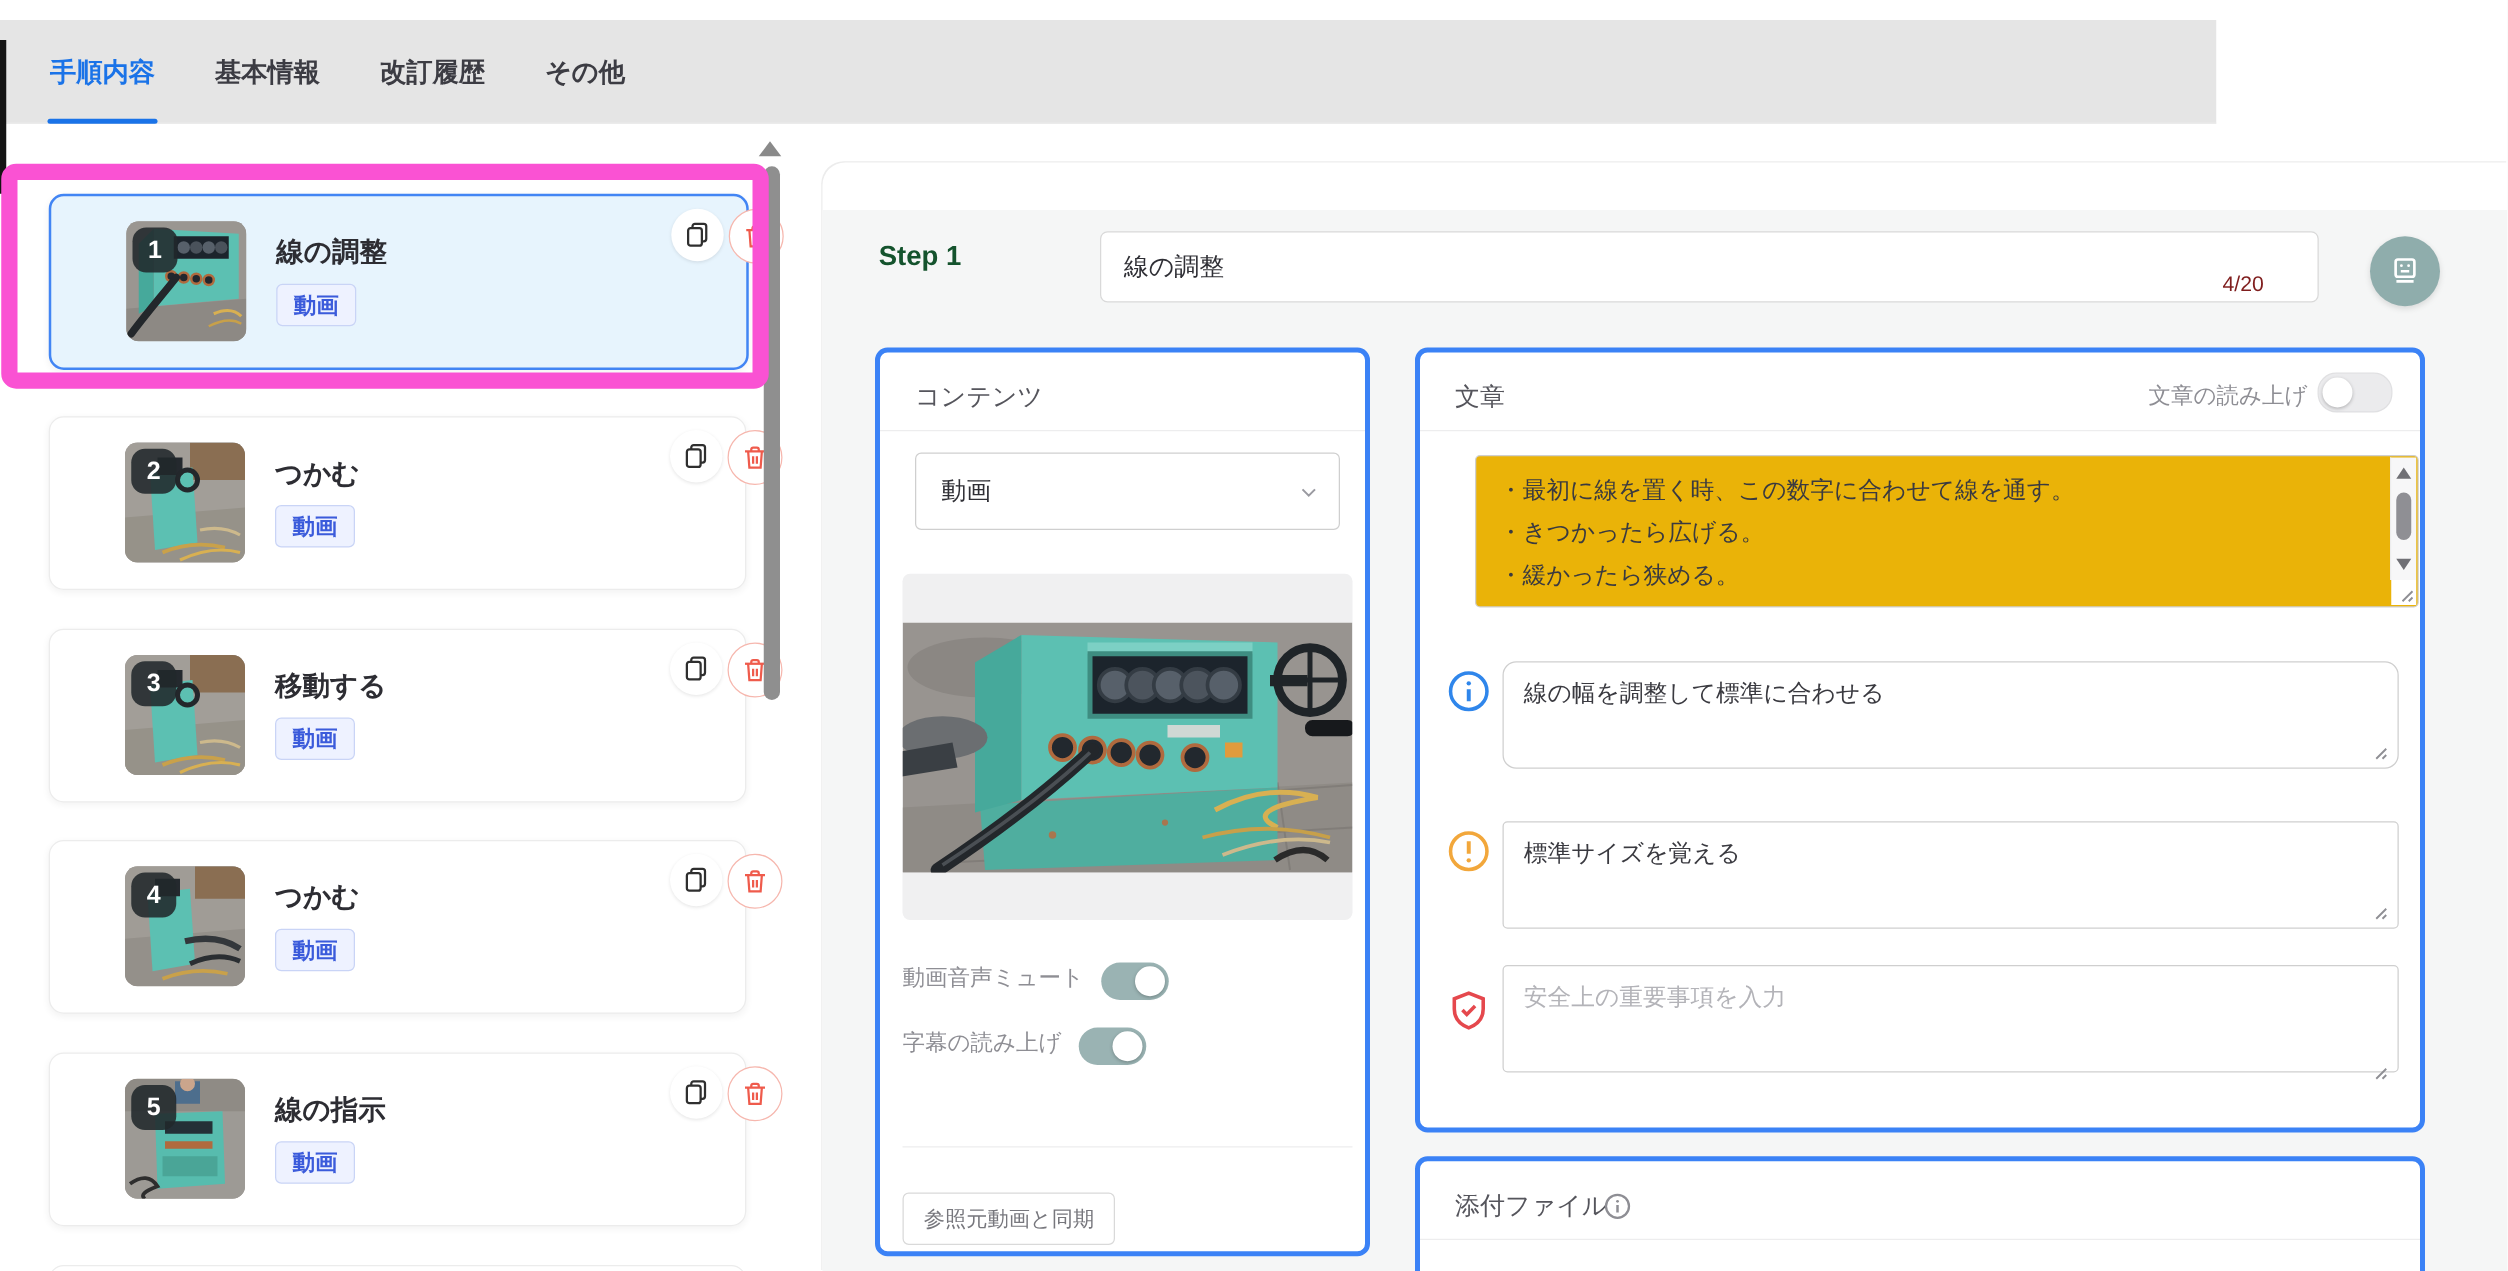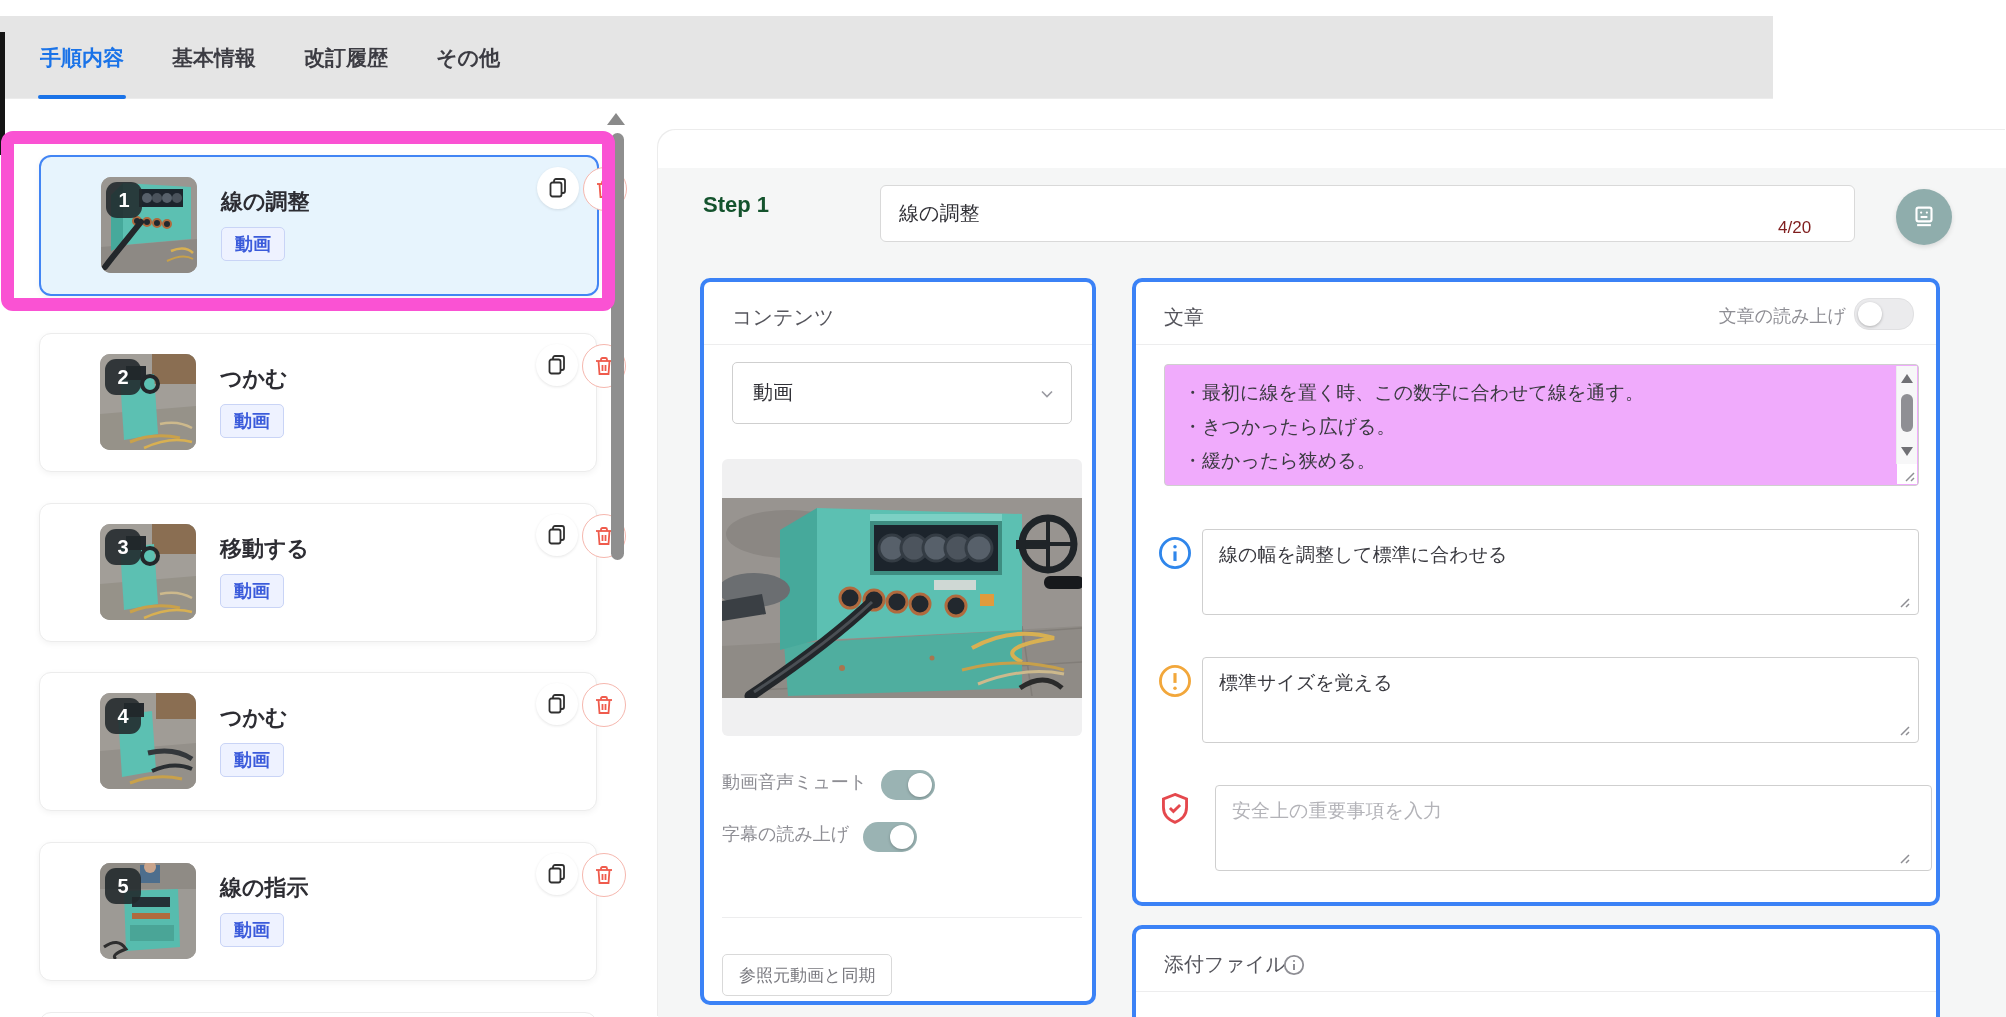--- a/index.html
+++ b/index.html
@@ -61,21 +61,21 @@
   .toggle.off{background:#ebebed;border:1px solid #e0e0e2;}
   .knob{position:absolute;top:3px;width:24px;height:24px;border-radius:50%;background:#fff;box-shadow:0 1px 3px rgba(0,0,0,.25);}
   .toggle.on .knob{right:3px;}
   .toggle.off .knob{left:3px;}
   .cdivider{position:absolute;left:18px;width:360px;border-top:1px solid #ededee;}
   .syncbtn{position:absolute;left:18px;top:672px;height:42px;padding:0 16px;display:inline-flex;align-items:center;background:#fff;border:1px solid #d9d9d9;border-radius:5px;font-size:17px;color:#77777d;cursor:pointer;}
 
   
   .tts{position:absolute;right:90px;top:22px;font-size:18px;color:#8e8e94;}
   .tts-toggle{position:absolute;right:22px;top:16px;width:58px;height:30px;}
-  .ta-wrap{position:absolute;left:28px;top:82px;width:755px;height:122px;box-sizing:border-box;border:1px solid #cfcfcf;border-radius:4px;background:#f0abfc;overflow:hidden;}
+  .ta-wrap{position:absolute;left:44px;top:82px;width:755px;height:122px;box-sizing:border-box;border:1px solid #cfcfcf;border-radius:4px;background:#eab308;overflow:hidden;}
   .ta-text{position:absolute;left:0;top:0;right:22px;bottom:0;padding:11px 6px 0 18px;font-size:19px;line-height:34px;color:#3a3a40;white-space:pre-line;overflow:hidden;}
   .ta-scroll{position:absolute;top:1px;right:1px;width:20px;bottom:21px;background:#f7f7f8;border-left:1px solid #ededee;}
   .tri-up{position:absolute;left:4px;top:8px;width:0;height:0;border-left:6px solid transparent;border-right:6px solid transparent;border-bottom:9px solid #707075;}
   .tri-down{position:absolute;left:4px;bottom:8px;width:0;height:0;border-left:6px solid transparent;border-right:6px solid transparent;border-top:9px solid #707075;}
   .scr-thumb{position:absolute;left:4px;top:28px;width:12px;height:38px;border-radius:6px;background:#8f8f94;}
   .resize-corner{position:absolute;right:1px;bottom:1px;width:20px;height:20px;background:#fff;}
   .resize-corner svg{position:absolute;right:2px;bottom:2px;width:14px;height:14px;}
   .annrow-icon{position:absolute;left:20px;width:38px;height:38px;}
   .annrow-icon svg{width:38px;height:38px;}
   .ta{position:absolute;left:66px;width:717px;height:86px;box-sizing:border-box;border:1px solid #cfcfcf;border-radius:4px;background:#fff;font-family:inherit;font-size:19px;color:#3a3a40;padding:12px 16px;resize:none;outline:none;}
@@ -395,21 +395,21 @@
       </div>
     </div>
 
     <div class="annrow-icon" style="top:252px;">
       <svg viewBox="0 0 24 24" fill="none" stroke="#2f86eb" stroke-width="1.8">
           <circle cx="12" cy="12" r="9.2"></circle>
           <circle cx="12" cy="8" r="1.1" fill="#2f86eb" stroke="none"></circle>
           <path d="M12 11v6" stroke-width="2"></path>
         </svg>
     </div>
-    <textarea class="ta" style="top: 247px;">線の幅を調整して標準に合わせる</textarea>
+    <textarea class="ta" style="top: 247px; border-radius: 11px;">線の幅を調整して標準に合わせる</textarea>
     <div class="rz" style="left:760px;top:312px;">
       <svg viewBox="0 0 14 14" stroke="#8f8f94" stroke-width="1.5" fill="none">
           <path d="M13 5L5 13M13 10l-3 3"></path>
         </svg>
     </div>
 
     <div class="annrow-icon" style="top:380px;">
       <svg viewBox="0 0 24 24" fill="none" stroke="#f2a73b" stroke-width="1.8">
           <circle cx="12" cy="12" r="9.2"></circle>
           <path d="M12 7v6.2" stroke-width="2"></path>
@@ -422,21 +422,21 @@
           <path d="M13 5L5 13M13 10l-3 3"></path>
         </svg>
     </div>
 
     <div class="annrow-icon" style="top:508px;">
       <svg viewBox="0 0 24 24" fill="none" stroke="#e5484d" stroke-width="1.8">
           <path d="M12 2.8l7.3 2.9v5.2c0 4.8-3.1 7.9-7.3 9.5-4.2-1.6-7.3-4.7-7.3-9.5V5.7z"></path>
           <path d="M8.8 11.4l2.2 2.2 4.2-4.2"></path>
         </svg>
     </div>
-    <textarea class="ta" style="top: 503px; margin-left: 13px;" placeholder="安全上の重要事項を入力"></textarea>
+    <textarea class="ta" style="top: 490px;" placeholder="安全上の重要事項を入力"></textarea>
     <div class="rz" style="left:760px;top:568px;">
       <svg viewBox="0 0 14 14" stroke="#8f8f94" stroke-width="1.5" fill="none">
           <path d="M13 5L5 13M13 10l-3 3"></path>
         </svg>
     </div>
   </div>
 
   <div class="panel" style="left:474px;top:795px;width:808px;height:300px;">
     <div class="panel-head">
       <div class="panel-title">添付ファイル</div>

